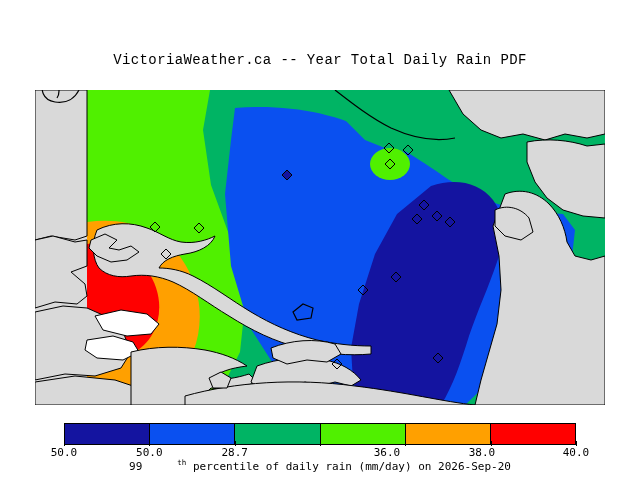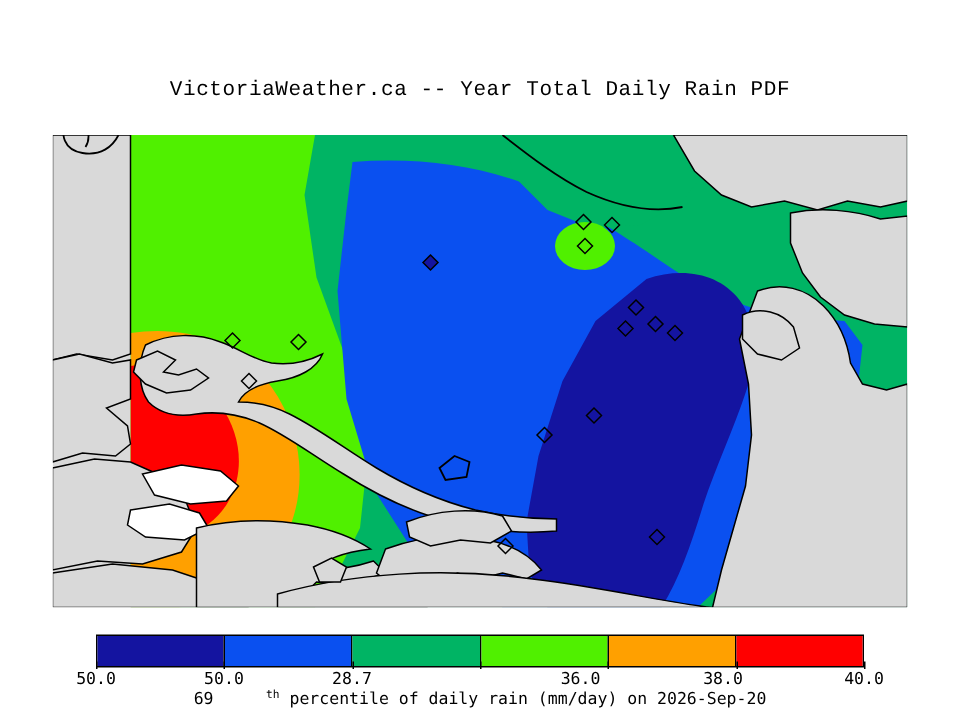--- a/index.html
+++ b/index.html
@@ -252,16 +252,16 @@
       <div class="cb-label" style="left: 64px;">50.0</div>
       <div class="cb-label" style="left: 149.333px;">50.0</div>
       <div class="cb-label" style="left: 234.667px;">28.7</div>
       <div class="cb-label" style="left: 320px; margin-top: 40px;">34.0</div>
       <div class="cb-label" style="left: 387px;">36.0</div>
       <div class="cb-label" style="left: 482px;">38.0</div>
       <div class="cb-label" style="left: 576px;">40.0</div>
     </div>
 
   <div id="cb-caption">
-    <span>69</span><sup>th</sup><span> percentile of daily rain (mm/day) on 2026-Sep-20</span>
+    <span>99</span><sup>th</sup><span> percentile of daily rain (mm/day) on 2026-Sep-20</span>
   </div>
 
 </div>
 
 </body></html>

